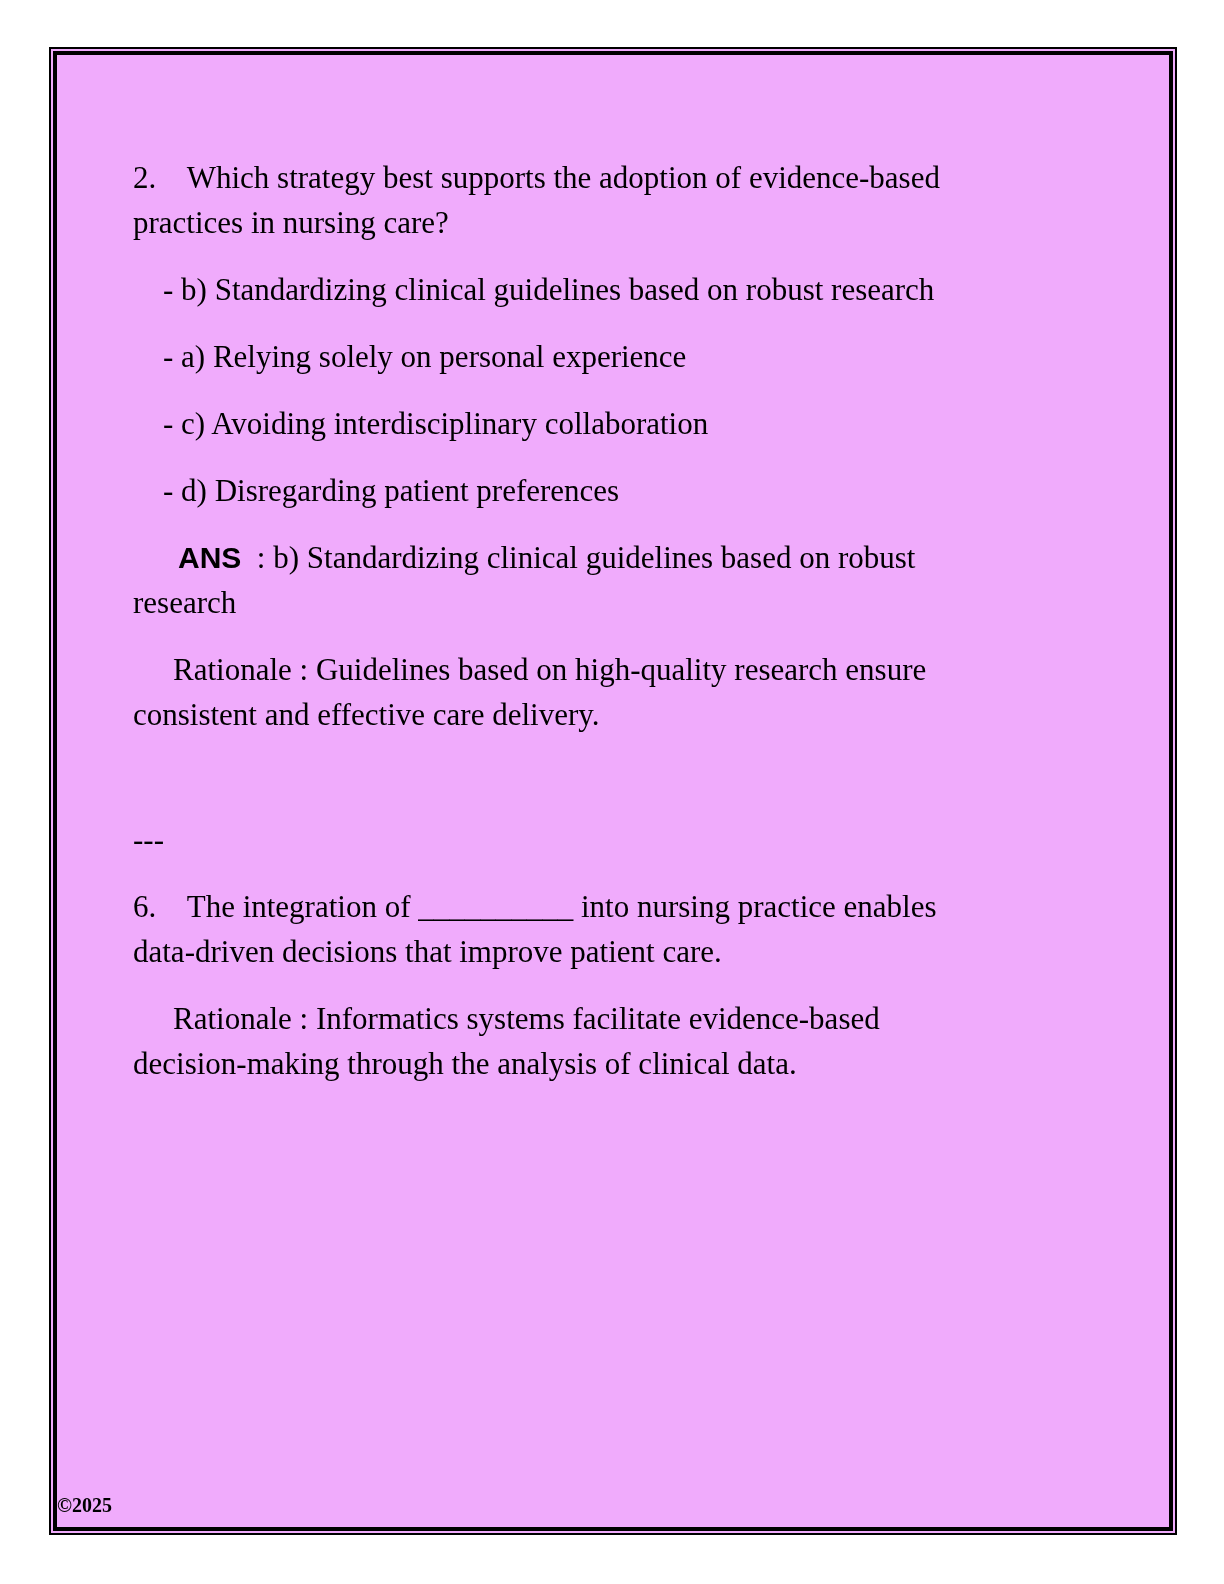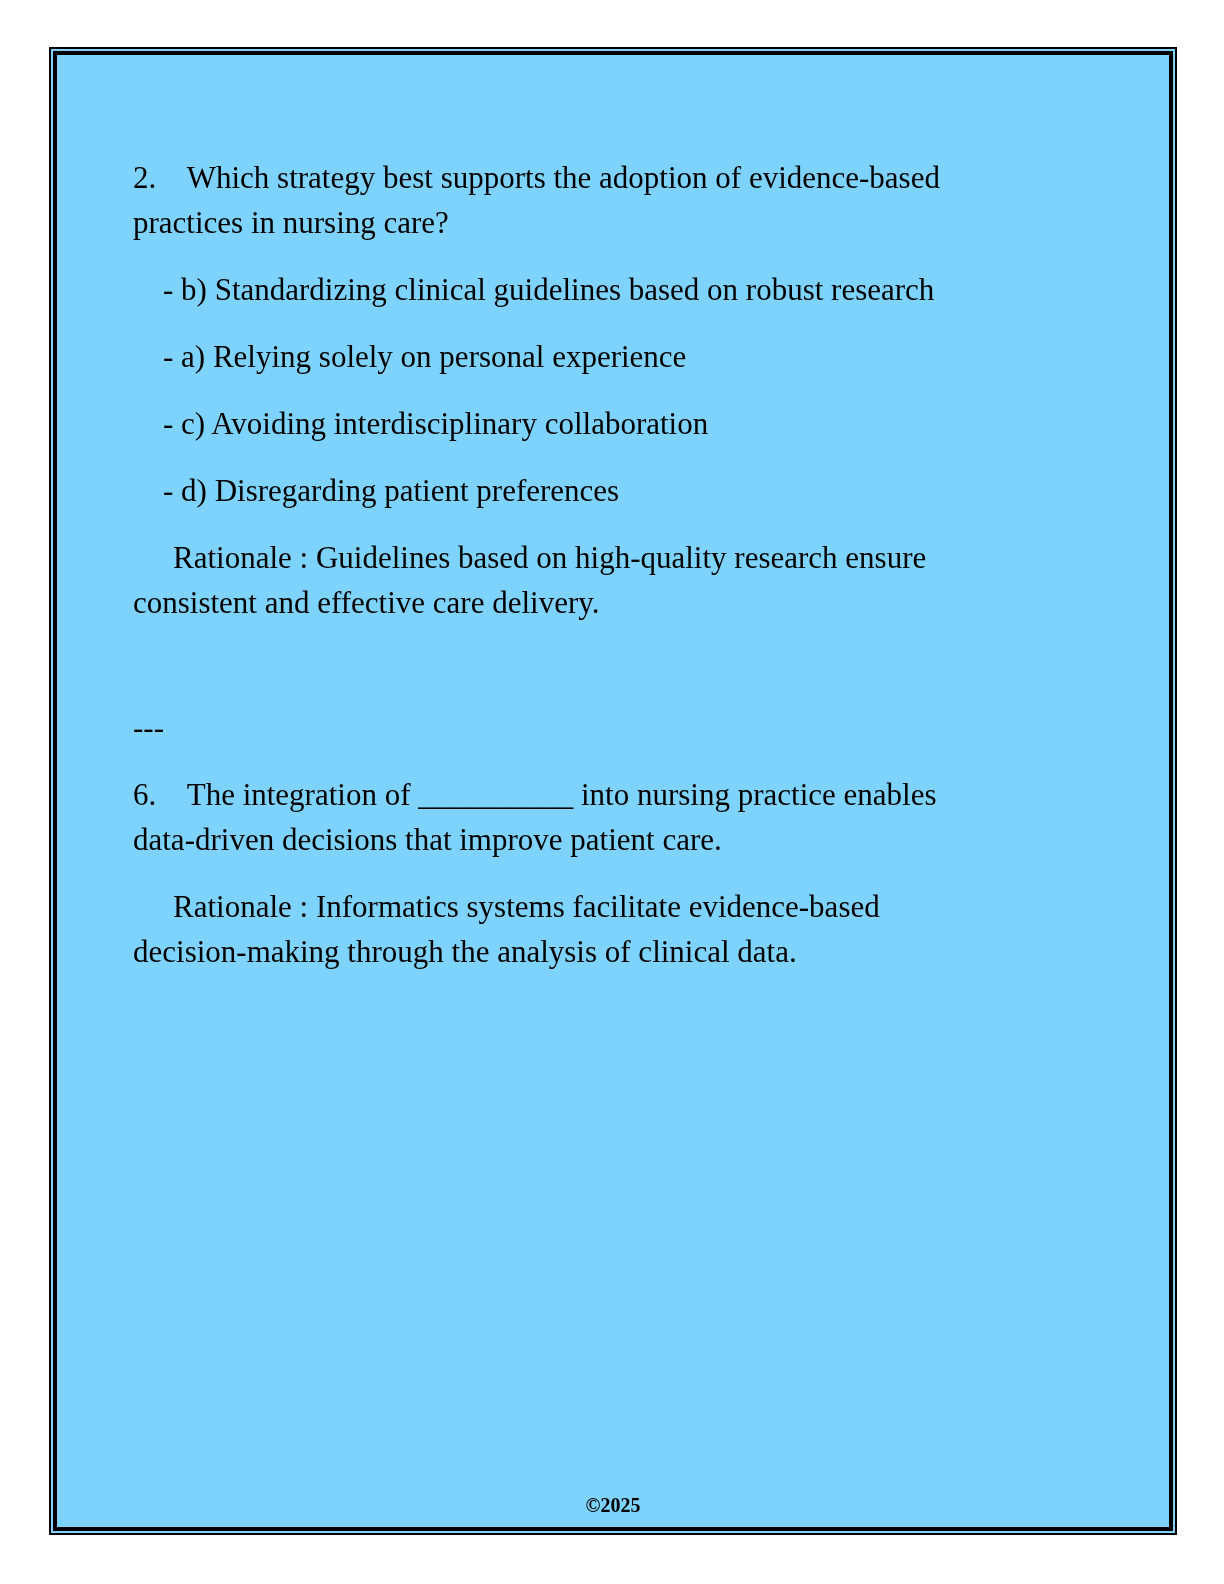--- a/index.html
+++ b/index.html
@@ -15,21 +15,21 @@
     color: #000000;
   }
   .frame-outer {
     position: absolute;
     left: 49px;
     top: 47px;
     width: 1128px;
     height: 1488px;
     border: 2px solid #000000;
     box-sizing: border-box;
-    background: #7dd3fc;
+    background: #f0abfc;
   }
   .frame-inner {
     position: absolute;
     inset: 2px;
     border: 4px solid #000000;
   }
   .content {
     position: absolute;
     inset: 0;
     padding: 100px 60px 0 76px;
@@ -56,21 +56,20 @@
   .ans-label {
     font-family: "Liberation Sans", sans-serif;
     font-weight: bold;
     font-size: 30px;
   }
   .footer {
     position: absolute;
     left: 0;
     right: 0;
     bottom: 10px;
-    text-align: center;
     font-family: "Liberation Serif", serif;
     font-weight: bold;
     font-size: 20px;
     line-height: 24px;
     white-space: pre;
   }
 </style>
 </head>
 <body>
 
@@ -83,20 +82,22 @@
 practices in nursing care?</p>
 
       <p class="opt">- b) Standardizing clinical guidelines based on robust research</p>
 
       <p class="opt">- a) Relying solely on personal experience</p>
 
       <p class="opt">- c) Avoiding interdisciplinary collaboration</p>
 
       <p class="opt">- d) Disregarding patient preferences</p>
 
+      <p class="ans"><span class="ans-label">ANS</span><span>  : b) Standardizing clinical guidelines based on robust
+research</span></p>
 
       <p class="rat">Rationale : Guidelines based on high-quality research ensure
 consistent and effective care delivery.</p>
 
       <p class="sep">---</p>
 
 
       <p>6.    The integration of __________ into nursing practice enables
 data-driven decisions that improve patient care.</p>
 

